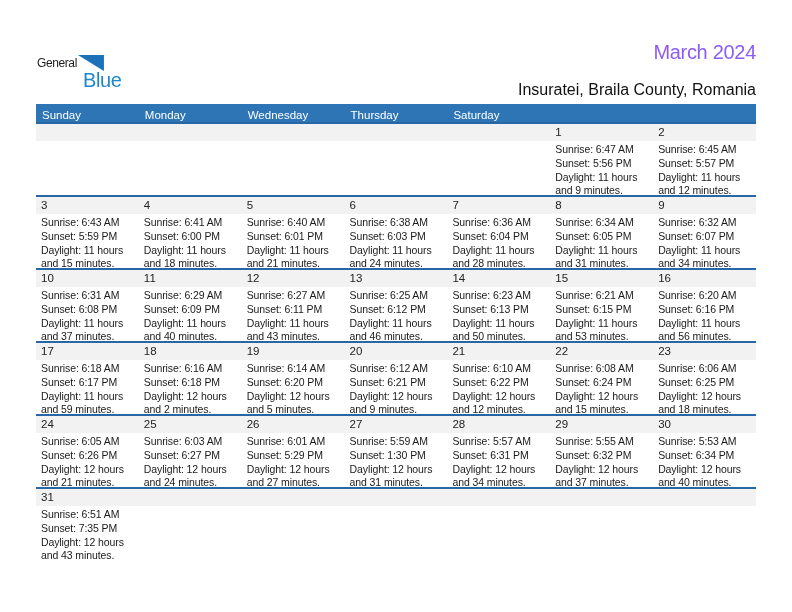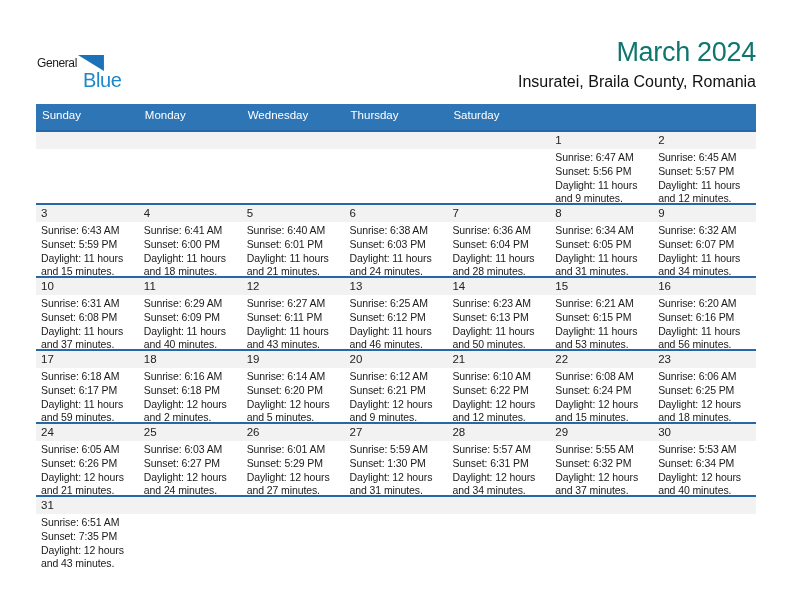--- a/index.html
+++ b/index.html
@@ -26,28 +26,28 @@
     clip-path: polygon(0 0, 100% 0, 100% 100%);
   }
   .logo-blue {
     display: block; margin-left: 46px; margin-top: -3px;
     font-size: 20px; font-weight: 500; color: #1e87c9; letter-spacing: -0.4px;
     line-height: 20px;
   }
 
   
   .titles { position: absolute; right: 36px; top: 36px; text-align: right; }
-  .month-title { font-size: 27px; color: #0f766e; letter-spacing: -0.3px; line-height: 32px; }
-  .location { font-size: 16px; color: #111; margin-top: 5px; }
+  .month-title { font-size: 20px; color: #8b5cf6; letter-spacing: -0.3px; line-height: 32px; }
+  .location { font-size: 16px; color: #111; margin-top: 13px; }
 
   
   .calendar { position: absolute; left: 36px; top: 104px; width: 720px; }
   .weekday-row {
     display: grid; grid-template-columns: repeat(7, 1fr);
-    background: #2e75b5; height: 26px;
+    background: #2e75b5; height: 18px;
   }
   .wd {
     color: #ffffff; font-size: 11.5px; line-height: 22px; padding-left: 6px;
     overflow: hidden; white-space: nowrap;
   }
   .week-row {
     display: grid; grid-template-columns: repeat(7, 1fr);
     border-top: 2px solid #2767a8;
     height: 73px;
   }

